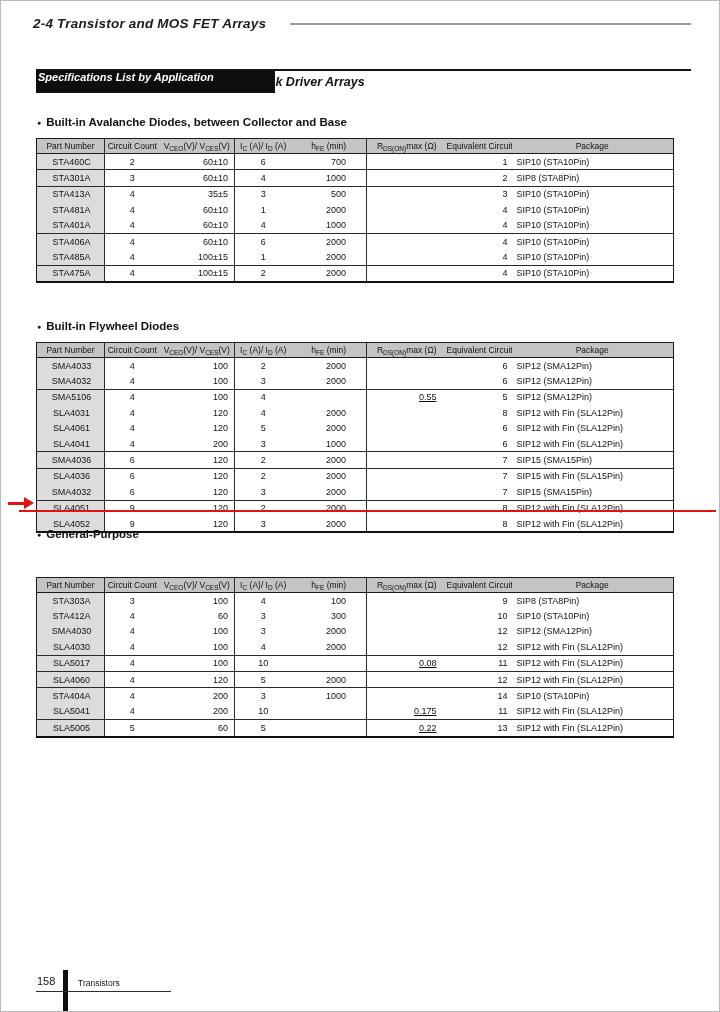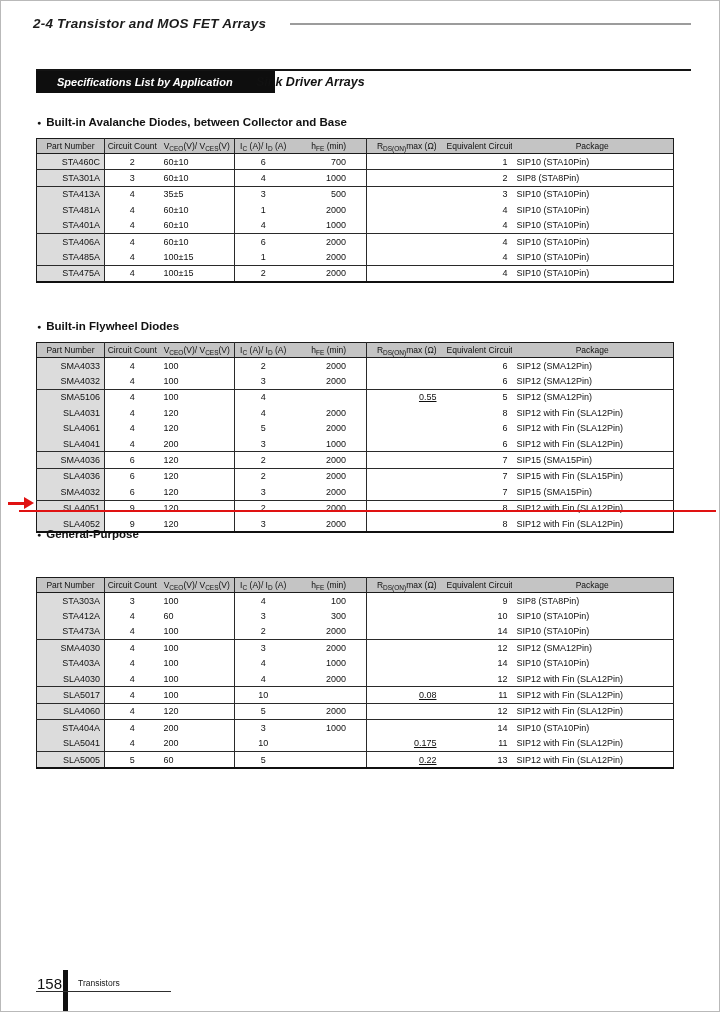--- a/index.html
+++ b/index.html
@@ -6,54 +6,54 @@
   body{font-family:"Liberation Sans",sans-serif;color:#151515;}
   .page{position:relative;width:718px;height:1010px;border:1px solid #b9b9b9;background:#fff;overflow:hidden;}
 
   
   .chapter{position:absolute;left:32px;top:15px;right:28px;display:flex;align-items:center;gap:24px;}
   .chapter-title{font-style:italic;font-weight:bold;font-size:13.5px;white-space:nowrap;color:#1c1c1c;letter-spacing:.2px;}
   .chapter-rule{flex:1;height:2px;background:#9c9c9c;}
 
   
   .banner-topline{position:absolute;left:35px;top:68px;width:655px;height:2px;background:#141414;}
-  .banner{position:absolute;left:35px;top:70px;width:239px;height:22px;background:#0e0e0e;color:#fff;display:flex;align-items:center;padding-left:21px;box-sizing:border-box;}
+  .banner{position:absolute;left:35px;top:70px;width:239px;height:22px;background:#0e0e0e;color:#fff;display:flex;padding-left:2px;box-sizing:border-box;}
   .banner .btxt{font-style:italic;font-weight:bold;font-size:11px;white-space:nowrap;}
   .banner-sub{position:absolute;left:255px;top:70px;height:22px;display:flex;align-items:center;font-style:italic;font-weight:bold;font-size:12.5px;color:#111;}
 
   
   .section-heading{position:absolute;left:36px;font-weight:bold;font-size:11.5px;color:#111;display:flex;align-items:center;gap:5px;}
   .section-heading .bullet{font-size:7px;line-height:1;}
   #sh0{top:115px;} #sh1{top:319px;} #sh2{top:527px;}
 
   
   .tblwrap{position:absolute;left:35px;}
   #t0{top:137px;} #t1{top:341px;} #t2{top:576px;}
   table.spec{border-collapse:collapse;table-layout:fixed;width:637px;border:1.4px solid #1b1b1b;border-bottom:2.4px solid #101010;font-size:9px;}
   .spec th{background:#c4c4c4;height:14px;font-weight:normal;font-size:8.5px;text-align:center;border-bottom:1.3px solid #1b1b1b;color:#101010;padding:0;white-space:nowrap;overflow:hidden;}
   .spec td{height:15.4px;padding:0 4px;color:#101010;white-space:nowrap;overflow:hidden;}
   .vr{border-right:1.2px solid #2a2a2a;}
   tr.sep td{border-bottom:1.2px solid #2a2a2a;}
-  td.c-part{background:#dcdcdc;text-align:right;padding-left:6px;}
+  td.c-part{background:#dcdcdc;text-align:center;padding-left:6px;}
   td.c-circuit{text-align:center;}
-  td.c-vceo{padding-right:6px;margin-top:12px;}
+  td.c-vceo{text-align:right;padding-right:6px;margin-top:12px;}
   td.c-ic{text-align:center;}
   td.c-hfe{text-align:right;padding-right:20px;}
   td.c-rds{text-align:right;padding-right:10px;text-decoration:underline;}
   td.c-ec{text-align:right;padding-right:4px;}
   td.c-pkg{text-align:left;padding-left:5px;}
   .sb{font-size:6.5px;vertical-align:-1.5px;}
 
   
   .red-line{position:absolute;left:18px;top:509px;width:697px;height:1.8px;background:#e01212;}
   .red-arrow-shaft{position:absolute;left:7px;top:501px;width:17px;height:2.8px;background:#e01212;}
   .red-arrow-head{position:absolute;left:23px;top:496px;width:0;height:0;border-top:6px solid transparent;border-bottom:6px solid transparent;border-left:10px solid #e01212;}
 
   
-  .page-num{position:absolute;left:36px;top:974px;font-size:15px;color:#111;}
+  .page-num{position:absolute;left:36px;top:974px;font-size:11px;color:#111;}
   .footer-bar{position:absolute;left:62px;top:969px;width:5px;height:41px;background:#101010;}
   .footer-label{position:absolute;left:77px;top:977px;font-size:8.5px;color:#161616;}
   .footer-line{position:absolute;left:35px;top:990px;width:135px;height:1.3px;background:#2e2e2e;}
 </style>
 </head>
 <body>
 
 <div class="page">
 
   <div class="chapter">
@@ -365,49 +365,29 @@
           <tr>
             <td class="c-part vr">STA412A</td>
             <td class="c-circuit">4</td>
             <td class="c-vceo vr">60</td>
             <td class="c-ic">3</td>
             <td class="c-hfe vr">300</td>
             <td class="c-rds"></td>
             <td class="c-ec">10</td>
             <td class="c-pkg">SIP10 (STA10Pin)</td>
           </tr>
-          <tr class="sep">
-            <td class="c-part vr">STA473A</td>
-            <td class="c-circuit">4</td>
-            <td class="c-vceo vr">100</td>
-            <td class="c-ic">2</td>
-            <td class="c-hfe vr">2000</td>
-            <td class="c-rds"></td>
-            <td class="c-ec">14</td>
-            <td class="c-pkg">SIP10 (STA10Pin)</td>
-          </tr>
           <tr>
             <td class="c-part vr">SMA4030</td>
             <td class="c-circuit">4</td>
             <td class="c-vceo vr">100</td>
             <td class="c-ic">3</td>
             <td class="c-hfe vr">2000</td>
             <td class="c-rds"></td>
             <td class="c-ec">12</td>
             <td class="c-pkg">SIP12 (SMA12Pin)</td>
-          </tr>
-          <tr>
-            <td class="c-part vr">STA403A</td>
-            <td class="c-circuit">4</td>
-            <td class="c-vceo vr">100</td>
-            <td class="c-ic">4</td>
-            <td class="c-hfe vr">1000</td>
-            <td class="c-rds"></td>
-            <td class="c-ec">14</td>
-            <td class="c-pkg">SIP10 (STA10Pin)</td>
           </tr>
           <tr class="sep">
             <td class="c-part vr">SLA4030</td>
             <td class="c-circuit">4</td>
             <td class="c-vceo vr">100</td>
             <td class="c-ic">4</td>
             <td class="c-hfe vr">2000</td>
             <td class="c-rds"></td>
             <td class="c-ec">12</td>
             <td class="c-pkg">SIP12 with Fin (SLA12Pin)</td>

